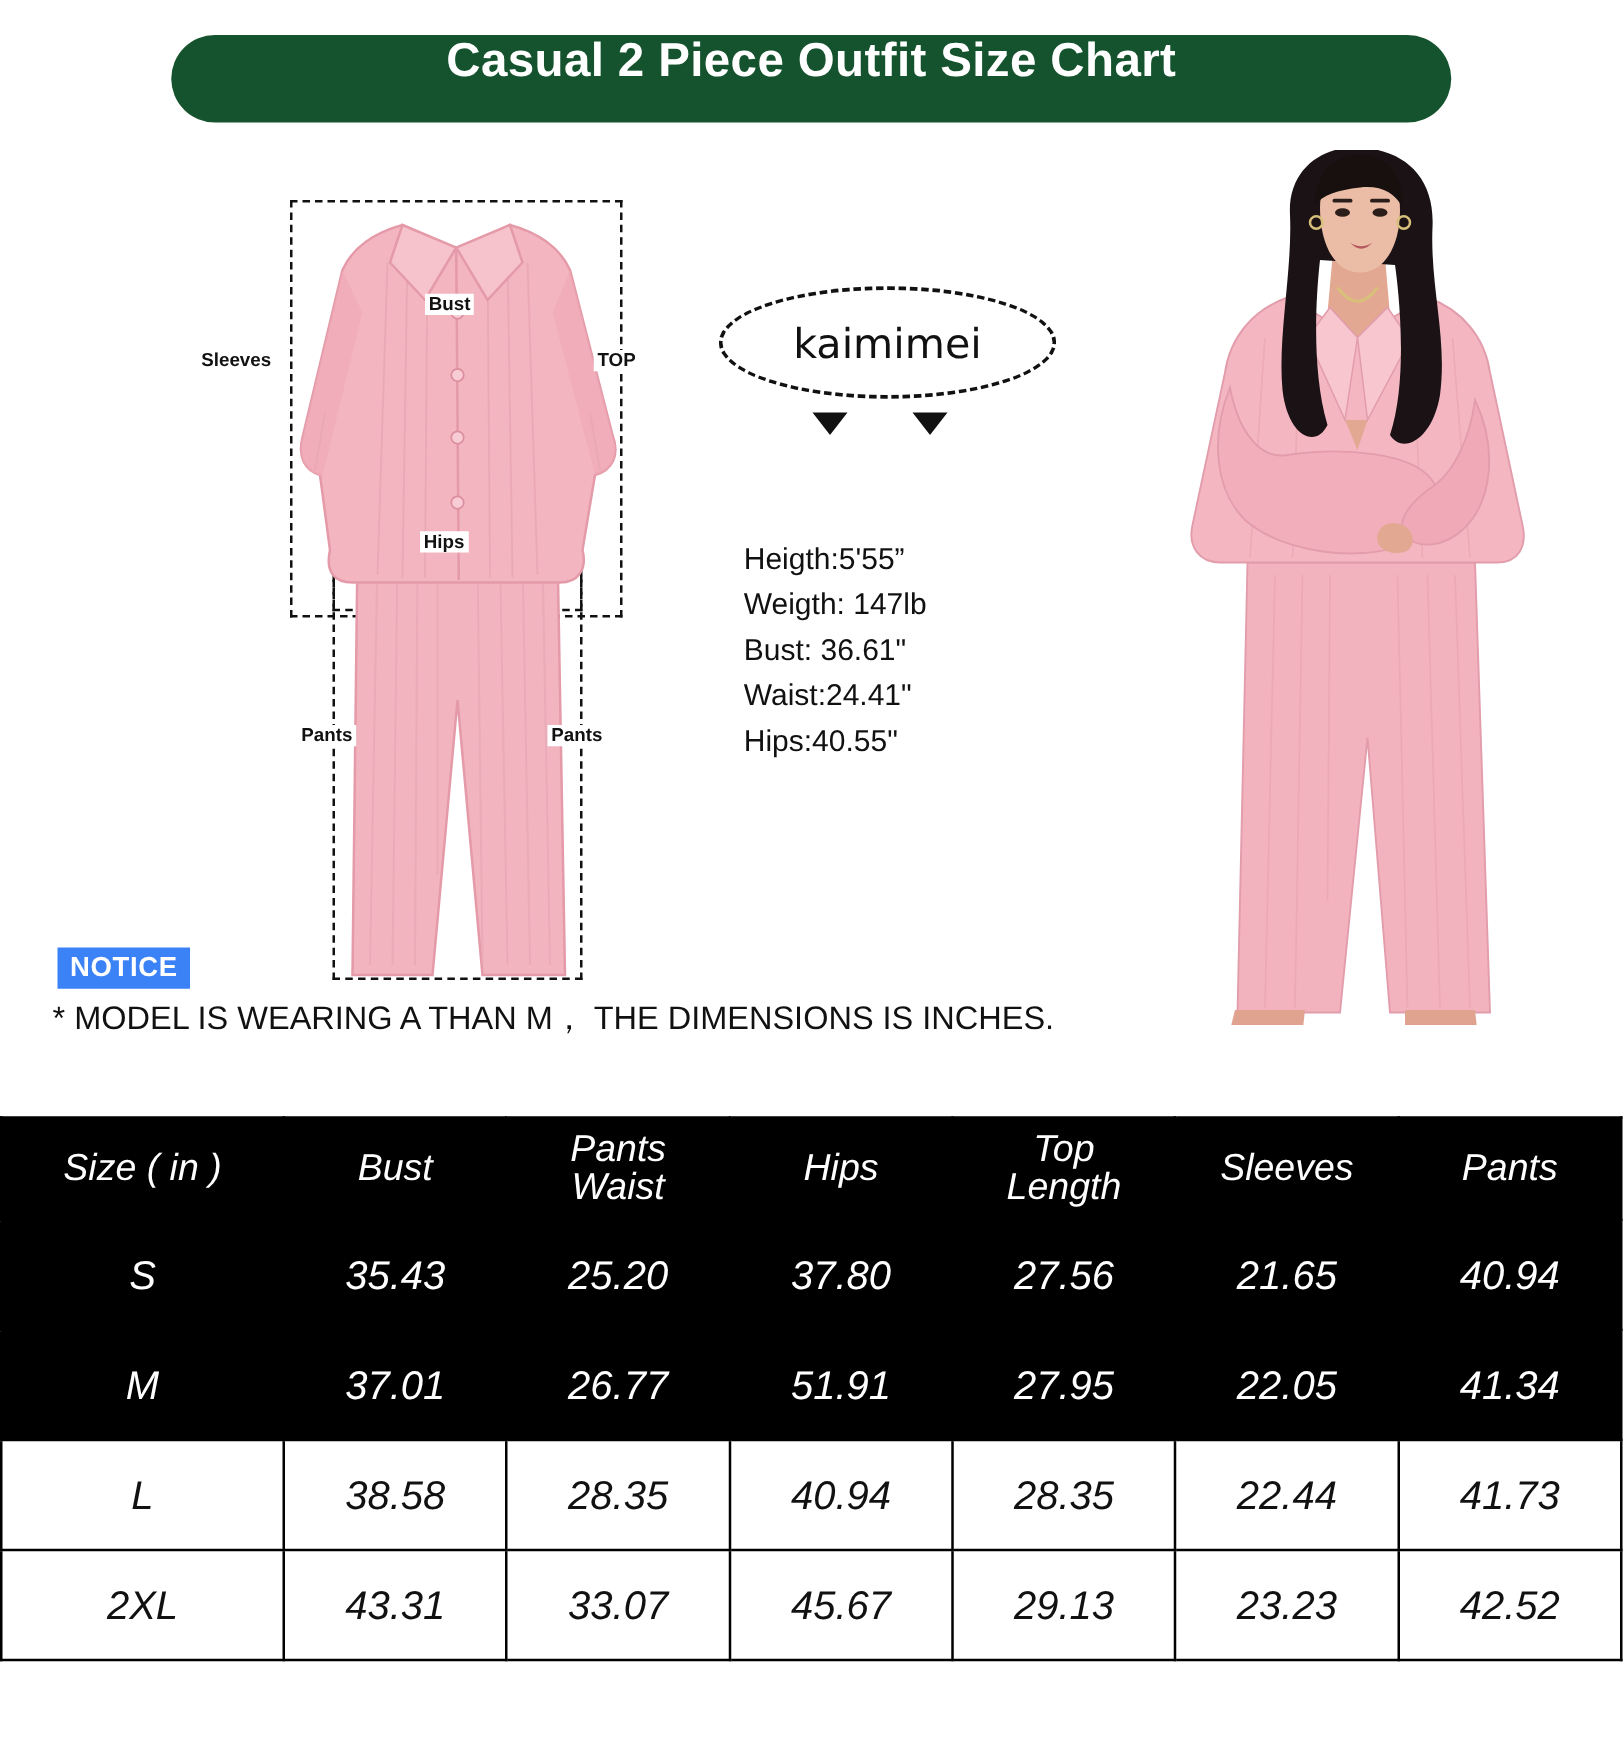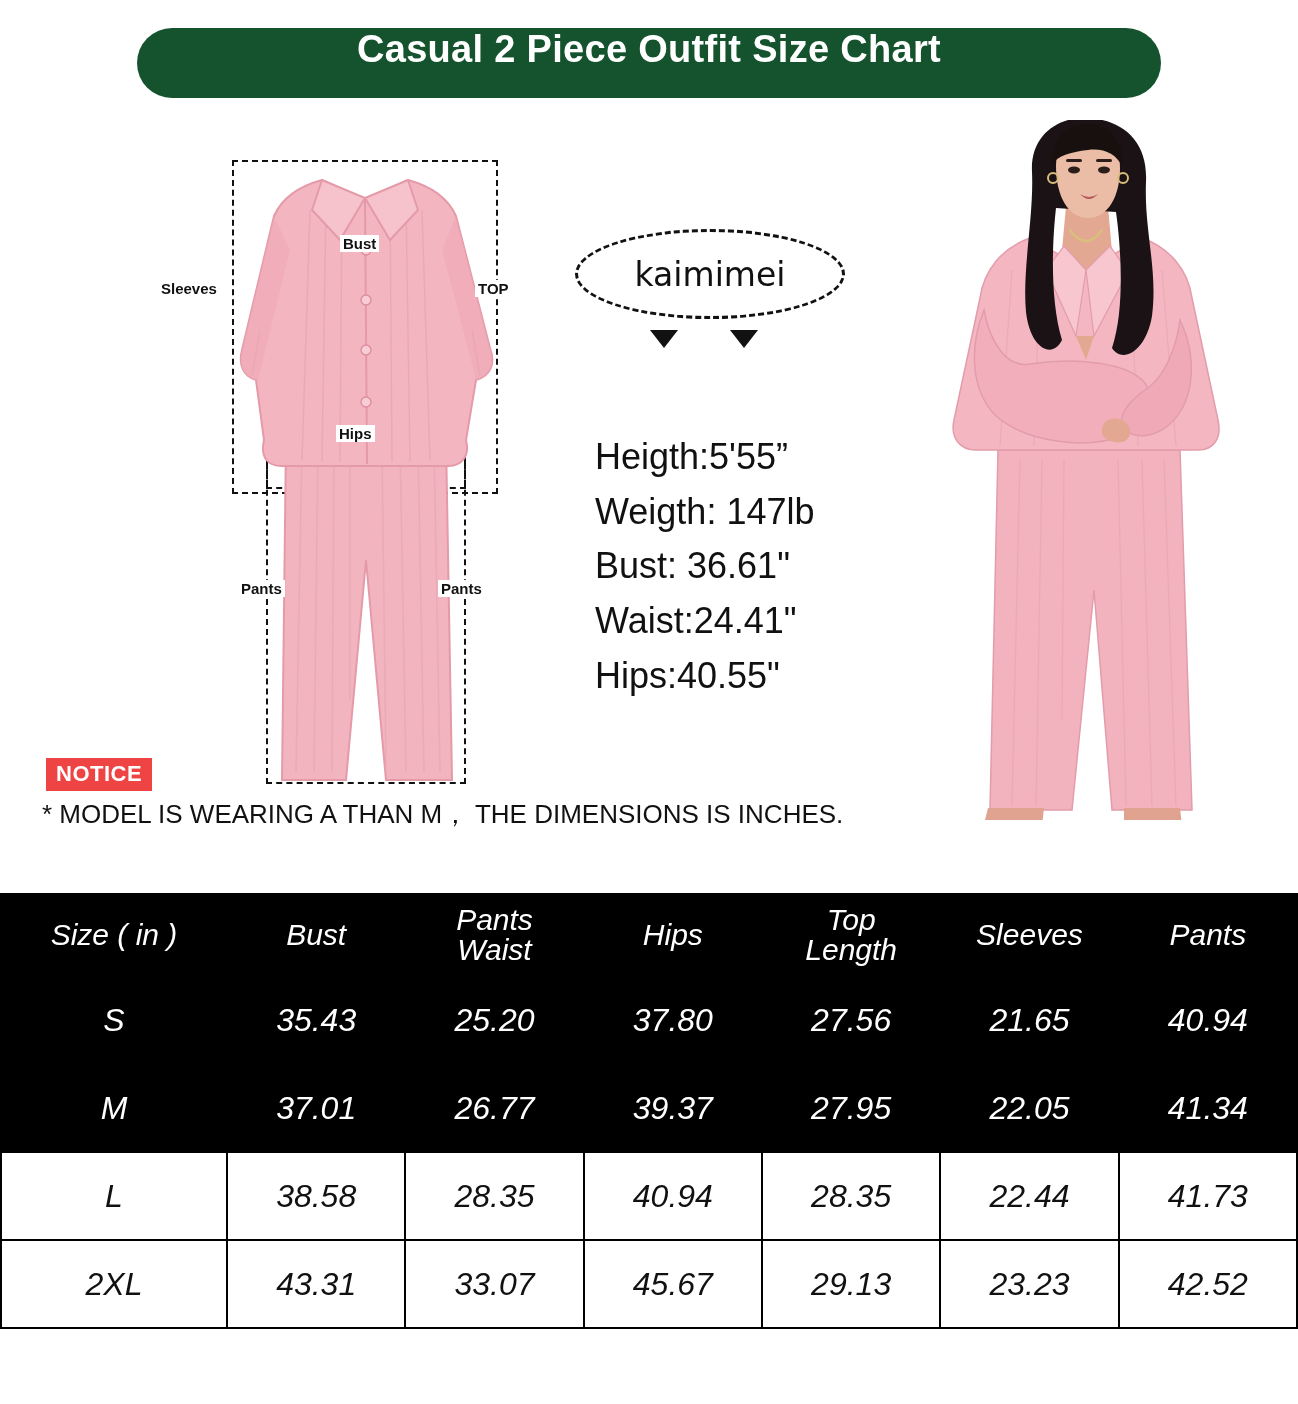--- a/index.html
+++ b/index.html
@@ -97,42 +97,42 @@
   }
 
   
   .specs {
     position: absolute;
     left: 595px;
     top: 430px;
     width: 330px;
   }
   .specs div {
-    font-size: 36px;
+    font-size: 24px;
     color: #111;
     line-height: 1.52;
     white-space: nowrap;
   }
 
   
   .model-photo {
     position: absolute;
     left: 880px;
     top: 120px;
     width: 400px;
     height: 700px;
     overflow: hidden;
   }
 
   
   .notice-badge {
     position: absolute;
     left: 46px;
     top: 758px;
-    background: #ef4444;
+    background: #3b82f6;
     color: #ffffff;
     font-size: 22px;
     font-weight: bold;
     padding: 3px 10px 4px 10px;
     letter-spacing: 0.5px;
   }
   .notice-lines {
     position: absolute;
     left: 42px;
     top: 800px;
@@ -371,21 +371,21 @@
       <td>37.80</td>
       <td>27.56</td>
       <td>21.65</td>
       <td>40.94</td>
     </tr>
 
     <tr class="dark">
       <td class="col0">M</td>
       <td>37.01</td>
       <td>26.77</td>
-      <td>39.37</td>
+      <td>51.91</td>
       <td>27.95</td>
       <td>22.05</td>
       <td>41.34</td>
     </tr>
 
     <tr class="light">
       <td class="col0">L</td>
       <td>38.58</td>
       <td>28.35</td>
       <td>40.94</td>

